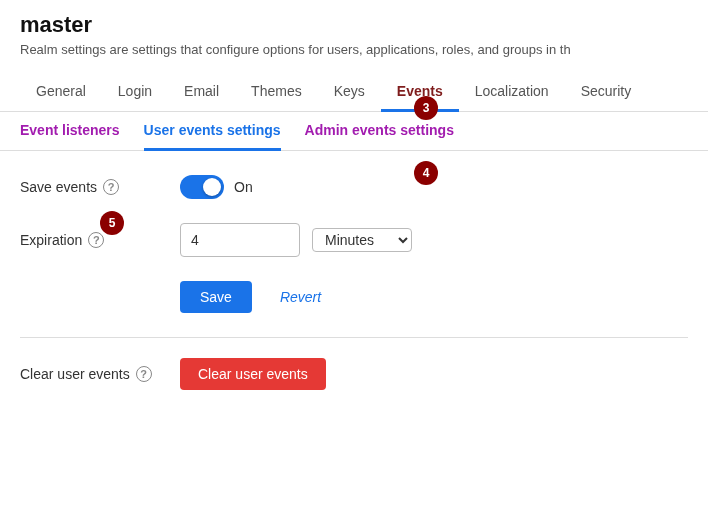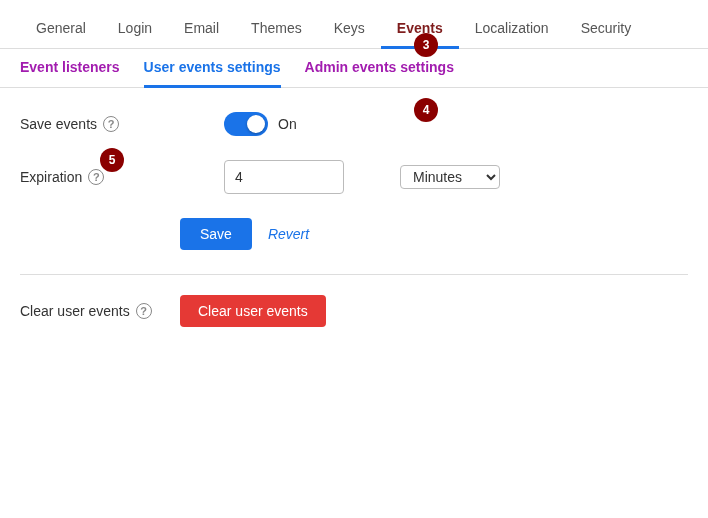--- a/index.html
+++ b/index.html
@@ -80,21 +80,20 @@
 
     
     .content {
       padding: 24px 20px;
     }
 
     .form-row {
       display: flex;
       align-items: center;
       margin-bottom: 24px;
-      gap: 44px;
     }
 
     .form-label {
       display: flex;
       align-items: center;
       width: 160px;
       font-size: 14px;
       color: #333;
       font-weight: 500;
     }
@@ -173,21 +172,21 @@
       color: #333;
       background: #fff;
       cursor: pointer;
       min-width: 100px;
     }
 
     
     .btn-row {
       display: flex;
       align-items: center;
-      gap: 16px;
+      gap: 28px;
       margin-left: 160px;
       margin-bottom: 24px;
     }
 
     .btn-save {
       background: #1a73e8;
       color: #fff;
       border: none;
       border-radius: 4px;
       padding: 8px 20px;
@@ -253,20 +252,24 @@
       font-weight: bold;
       position: absolute;
       z-index: 10;
     }
   </style>
 </head>
 <body>
 
 <div style="position:relative;">
 
+  <div class="page-header">
+    <h1 class="page-title">master</h1>
+    <p class="page-description">Realm settings are settings that configure options for users, applications, roles, and groups in th</p>
+  </div>
 
   <nav class="top-nav">
     <div class="top-nav-item">General</div>
     <div class="top-nav-item">Login</div>
     <div class="top-nav-item">Email</div>
     <div class="top-nav-item">
       <span>Themes</span>
     </div>
     <div class="top-nav-item">Keys</div>
     <div class="top-nav-item active">Events</div>

